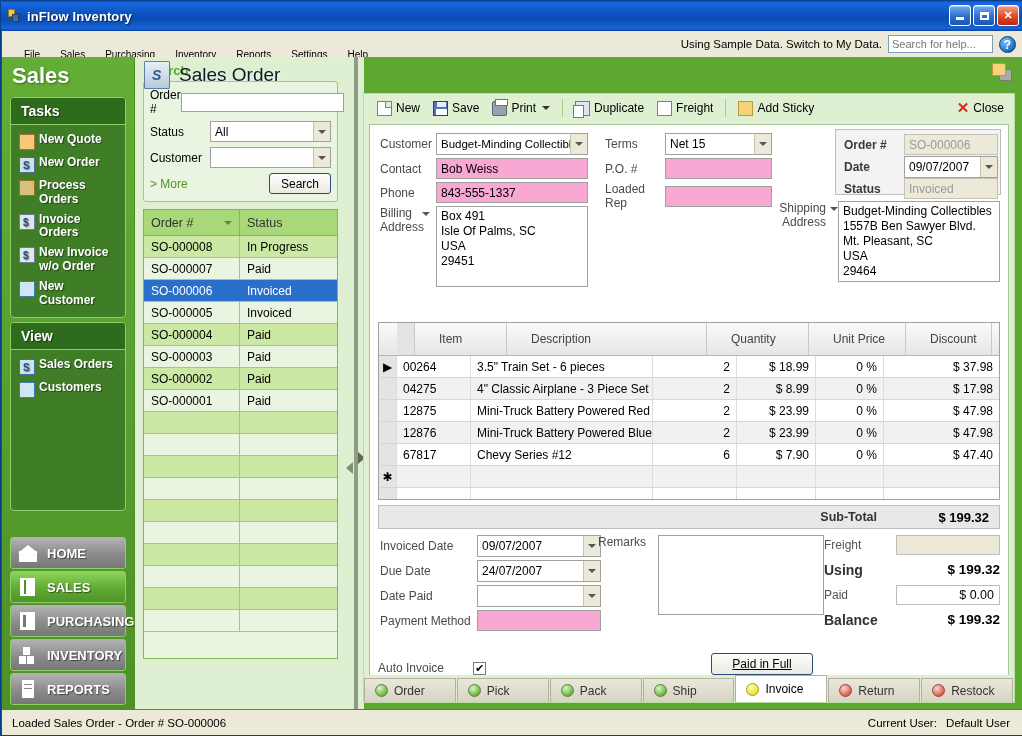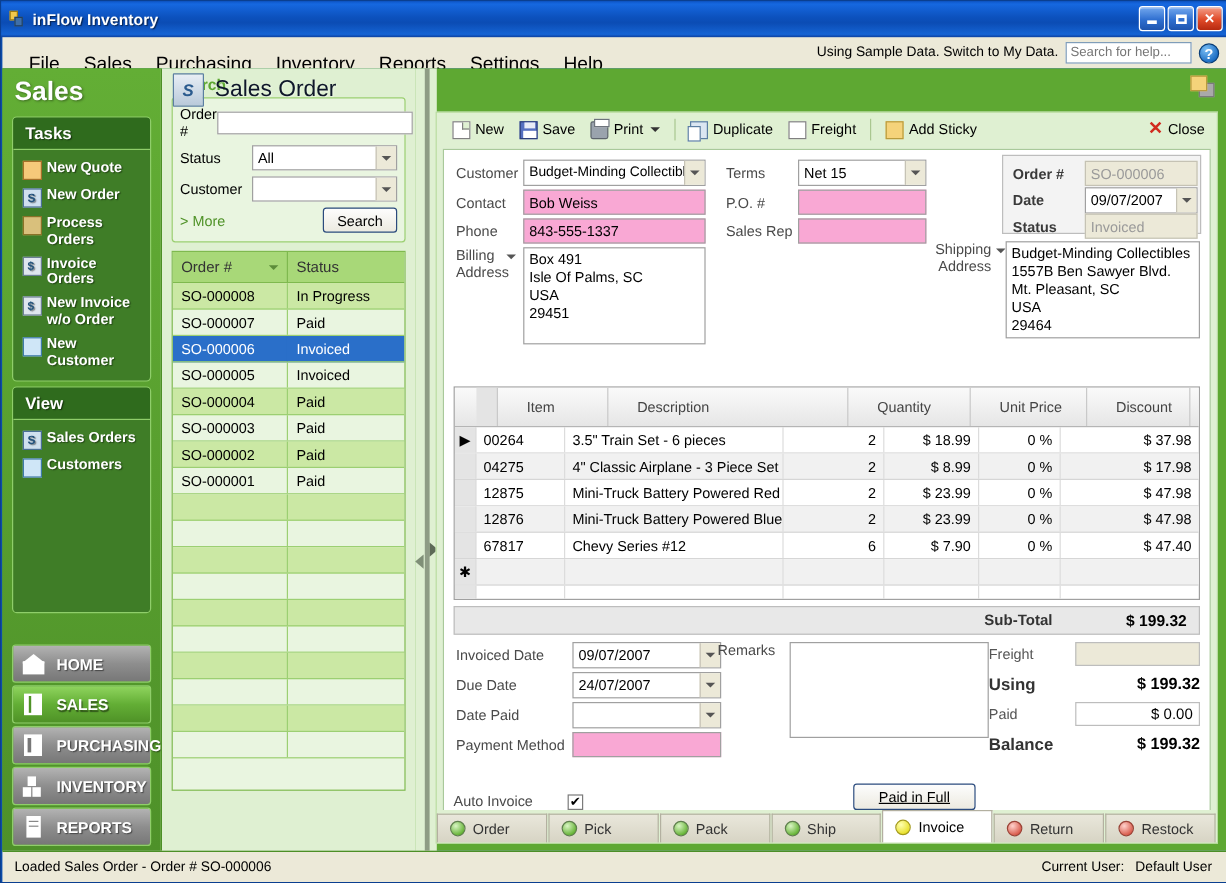--- a/index.html
+++ b/index.html
@@ -48,21 +48,21 @@
   .win-btn .gl-max { width:9px; height:8px; border:2px solid #fff; border-top-width:3px; }
 
   
   .menubar {
     position: absolute; left: 1px; top: 30px; width: 1020px; height: 26px;
     background: #ece9d8;
     display: flex; align-items: center;
   }
   .menu-items { display: flex; align-items: center; padding-left: 12px; }
   .menu-item {
-    padding: 3px 10px; color: #000; font-size: 16px; cursor: default; margin-top: 20px;
+    padding: 3px 10px; color: #000; font-size: 10px; cursor: default; margin-top: 20px;
   }
   .menu-right {
     position: absolute; right: 6px; top: 0; height: 26px;
     display: flex; align-items: center; gap: 6px;
   }
   .sample-text { font-size: 11.5px; color: #000; }
   .help-search {
     width: 105px; height: 18px; border: 1px solid #7f9db9; background: #fff;
     font-size: 11px; color: #808080; padding: 1px 3px; font-family: "Liberation Sans", sans-serif;
   }
@@ -684,21 +684,21 @@
               <span class="arrow">
                   <span class="caret"></span>
                 </span>
             </div>
           </div>
           <div class="frow" style="left:235px; top:33px;">
             <span class="flabel" style="width:60px">P.O. #</span>
             <div class="finput" style="width:107px"></div>
           </div>
           <div class="frow" style="left:235px; top:57px;">
-            <span class="flabel" style="width:60px">Sales Rep</span>
+            <span class="flabel" style="width:60px">Loaded Rep</span>
             <div class="finput" style="width:107px"></div>
           </div>
 
           <div class="frow" style="left:406px; top:76px; align-items:flex-start;">
             <span class="flabel" style="width:50px; white-space:pre-line; line-height:14px; text-align:right;">Shipping
 Address</span>
             <span class="caret" style="margin:6px 5px 0 4px"></span>
           </div>
           <div class="addrbox" style="position:absolute; left:468px; top:76px; width:162px; height:81px;">Budget-Minding Collectibles
 1557B Ben Sawyer Blvd.

